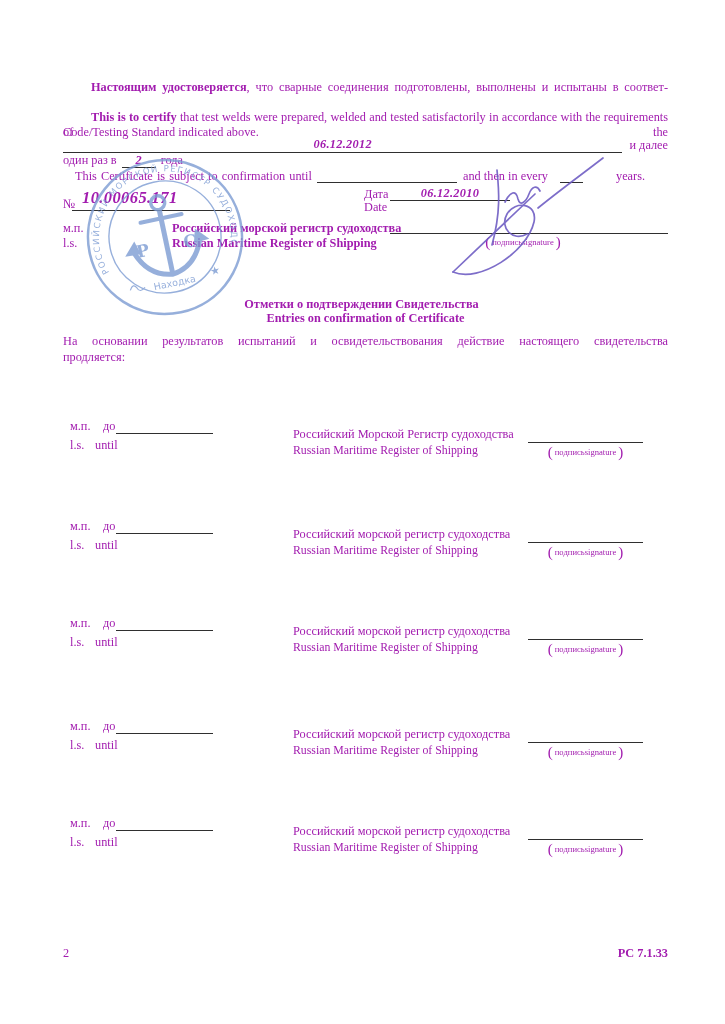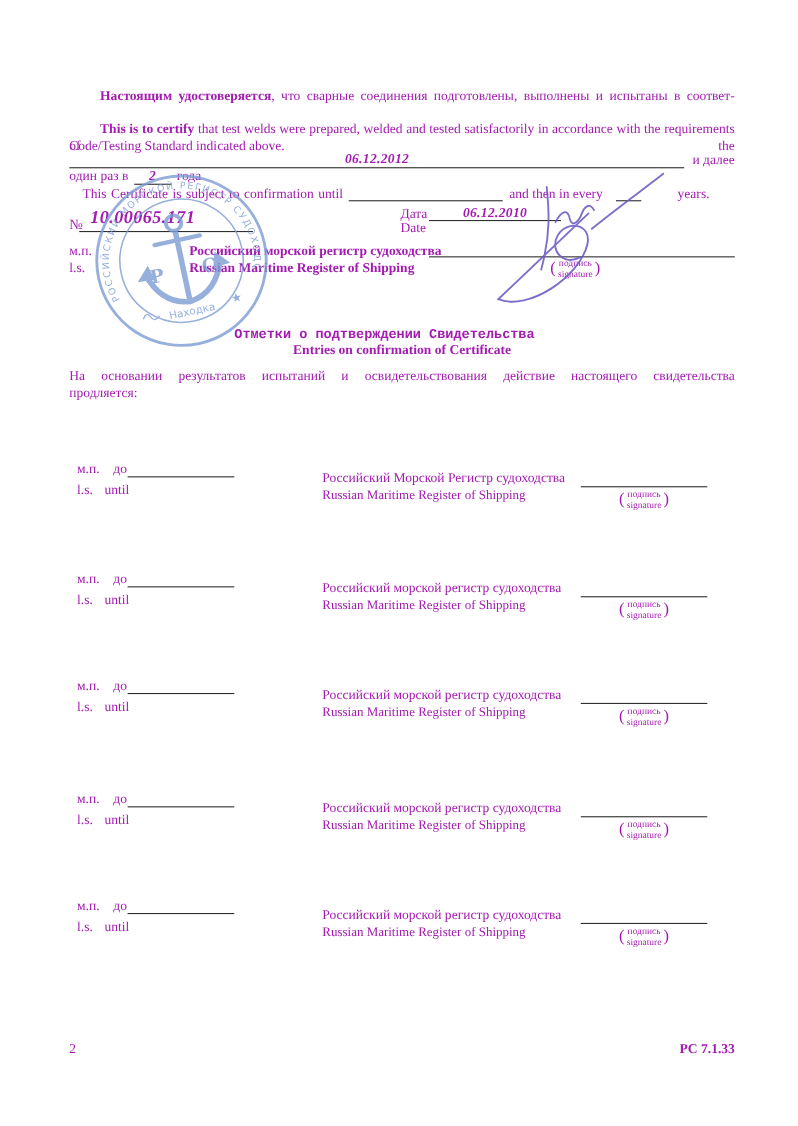--- a/index.html
+++ b/index.html
@@ -9,21 +9,21 @@
     font-size:12.3px;line-height:15px;overflow:hidden;
   }
   .abs{position:absolute;}
   .b{font-weight:bold;}
   .jline{text-align:justify;text-align-last:justify;}
   .center{text-align:center;}
   .val{font-weight:bold;font-style:italic;letter-spacing:.3px;}
   .fill{border-bottom:1.4px solid #2f2f2f;}
   .sign-group{display:flex;align-items:center;justify-content:center;gap:2px;}
   .sign-paren{font-size:15px;line-height:15px;}
-  .sign-words{display:flex;flex-direction:column;align-items:center;font-size:8.6px;line-height:9.6px;}
+  .sign-words{display:flex;flex-direction:row;align-items:center;font-size:8.6px;line-height:9.6px;}
   
   .conf1{display:flex;width:605px;gap:7px;}
   .conf1 .line{flex:1;position:relative;height:14px;border-bottom:1.4px solid #2f2f2f;}
   .conf1 .line .val{position:absolute;left:0;right:0;bottom:0;text-align:center;}
   .conf2{display:flex;gap:5px;align-items:flex-end;}
   .conf2 .line{width:34px;height:14px;border-bottom:1.4px solid #2f2f2f;text-align:center;}
   
   .numrow{left:63px;top:190px;width:605px;height:32px;}
   .numrow .no{position:absolute;left:0;top:6px;font-size:13px;}
   .numrow .num{position:absolute;left:19px;top:0;font-size:16.5px;font-weight:bold;font-style:italic;letter-spacing:.4px;}
@@ -134,21 +134,21 @@
   <svg class="signature" width="185" height="135" viewBox="0 0 185 135">
     <g stroke="#6c5ac2" stroke-width="1.7" fill="none" stroke-linecap="round" opacity="0.88">
       <path d="M 18 122 L 100 44"></path>
       <path d="M 18 122 C 45 133 92 102 99 72 C 103 53 80 50 72 64 C 64 78 78 92 92 84"></path>
       <path d="M 62 20 C 64 40 66 62 57 95"></path>
       <path d="M 70 52 c 5 -10 11 -13 13 -3 c 2 8 8 3 11 -5 c 3 -8 8 -9 11 -3"></path>
       <path d="M 103 58 C 125 40 150 22 168 8"></path>
     </g>
   </svg>
 
-  <div class="abs center b" style="left:47px;top:297px;width:605px;font-family:Liberation Mono, monospace;">Отметки о подтверждении Свидетельства</div>
+  <div class="abs center b" style="left:59px;top:297px;width:605px;">Отметки о подтверждении Свидетельства</div>
   <div class="abs center b" style="left:63px;top:311px;width:605px;">Entries on confirmation of Certificate</div>
 
   <div class="abs jline" style="left:63px;top:334px;width:605px;">На основании результатов испытаний и освидетельствования действие настоящего свидетельства</div>
   <div class="abs" style="left:63px;top:350px;">продляется:</div>
 
   <div class="entry" style="top:418px;">
     <span class="mp">м.п.</span>
     <span class="do">до</span>
     <span class="lline fill"></span>
     <span class="ls">l.s.</span>

